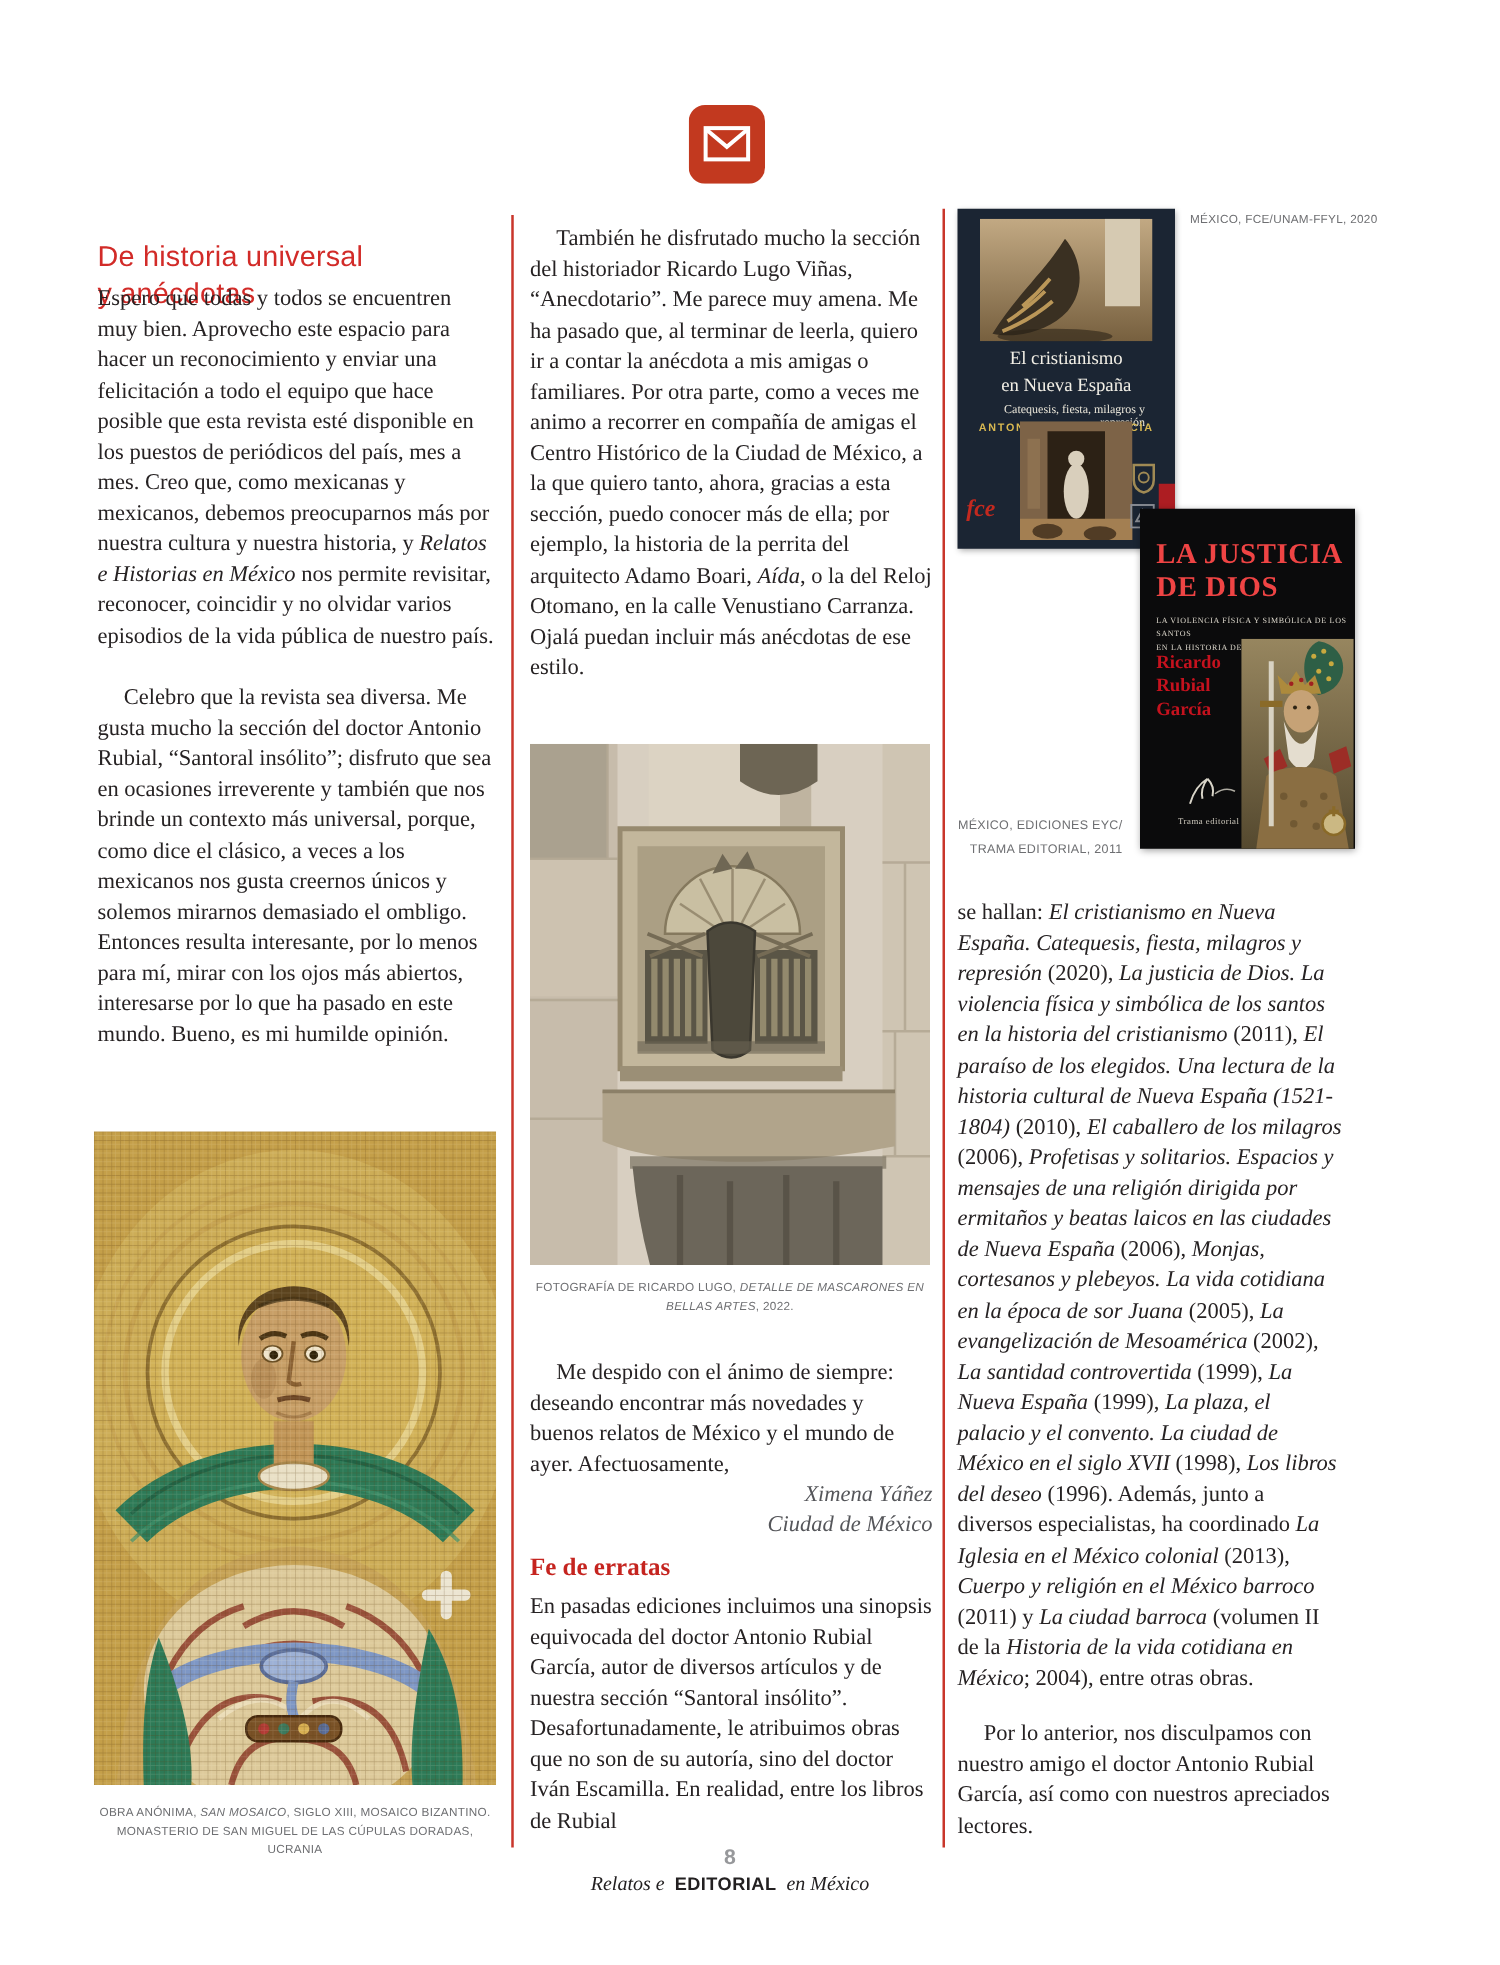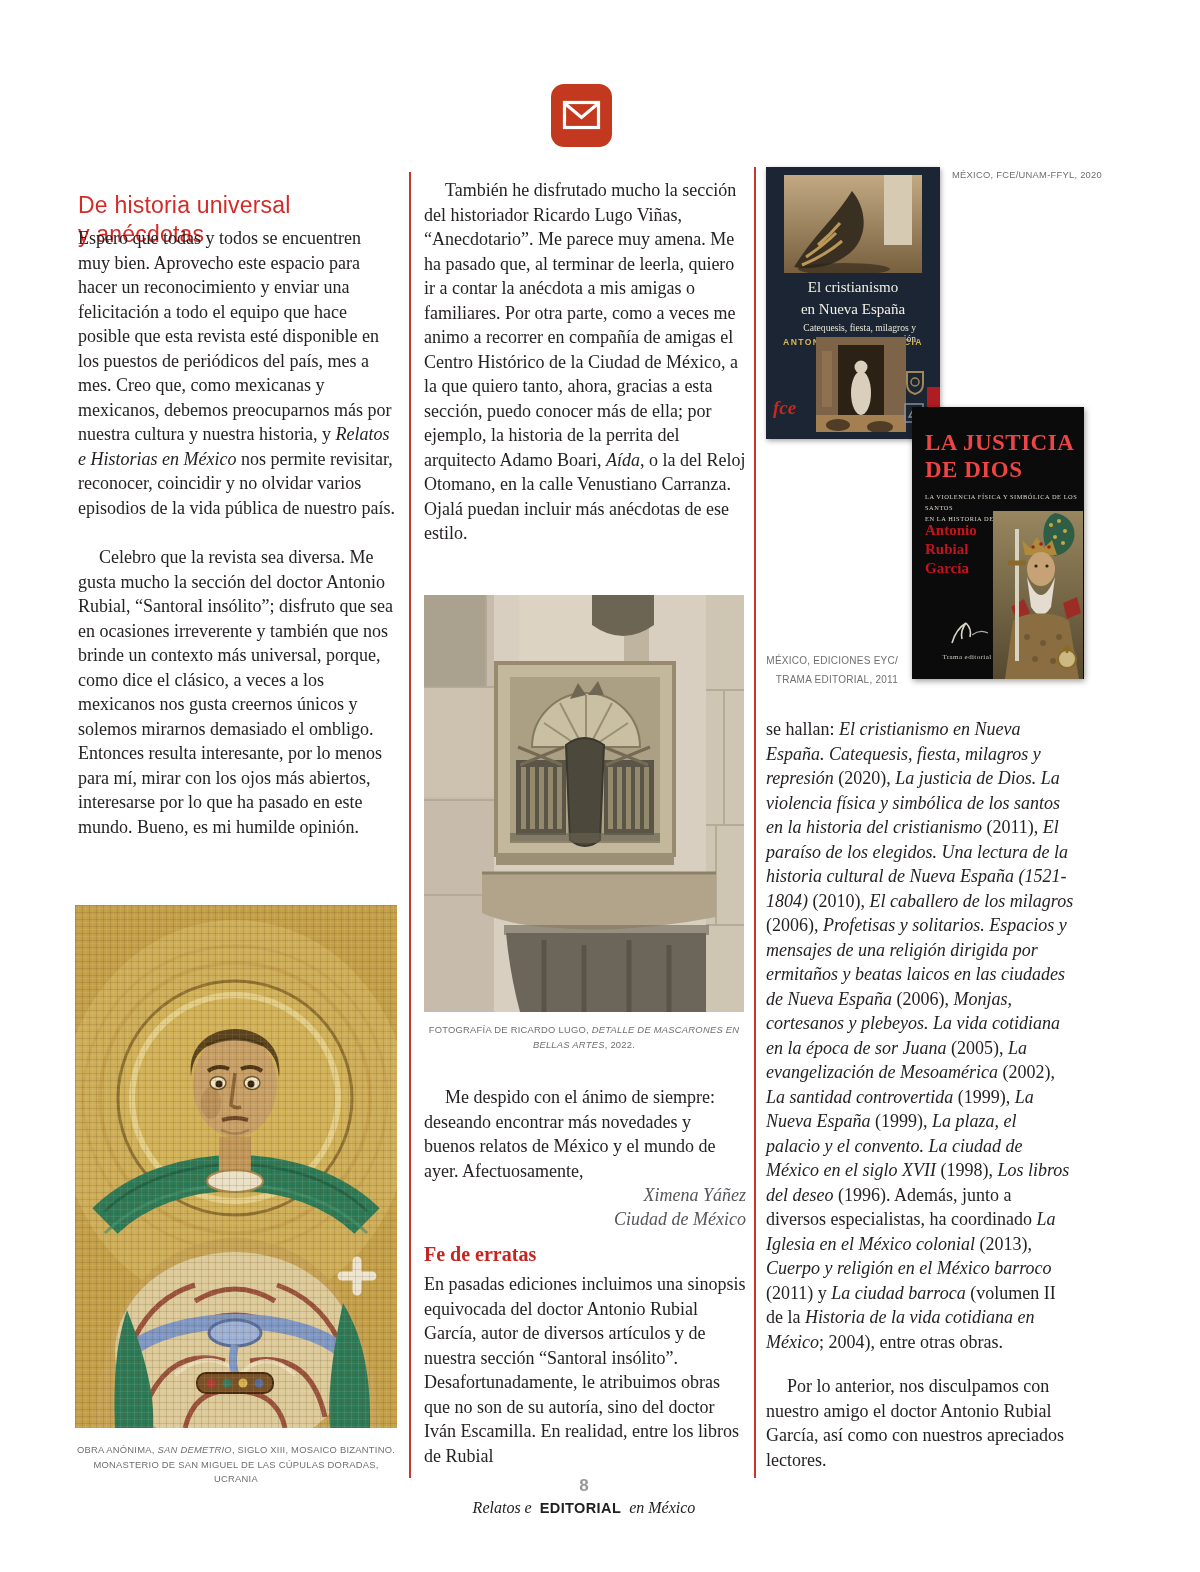--- a/index.html
+++ b/index.html
@@ -143,21 +143,21 @@
       <circle cx="144" cy="179" r="3.5" fill="#2f2209"></circle>
       <circle cx="176" cy="179" r="3.5" fill="#2f2209"></circle>
       <path d="M160 168 L156 200 q4 4 10 2" fill="none" stroke="#8a6133" stroke-width="3.5"></path>
       <path d="M147 215 Q160 211 173 215" fill="none" stroke="#6b4423" stroke-width="4"></path>
       <path d="M146 225 Q160 232 174 225" fill="none" stroke="#a67c49" stroke-width="2.5"></path>
 
       <rect width="322" height="523" fill="url(#tessA)"></rect>
       <rect width="322" height="523" fill="url(#tessB)"></rect>
     </svg>
   </div>
-  <p class="cap" style="left:75px;top:1443px;width:322px;text-align:center;"><span>OBRA ANÓNIMA, </span><span class="it">SAN DEMETRIO</span><span>, SIGLO XIII, MOSAICO BIZANTINO. MONASTERIO DE SAN MIGUEL DE LAS CÚPULAS DORADAS, UCRANIA</span></p>
+  <p class="cap" style="left:75px;top:1443px;width:322px;text-align:center;"><span>OBRA ANÓNIMA, </span><span class="it">SAN MOSAICO</span><span>, SIGLO XIII, MOSAICO BIZANTINO. MONASTERIO DE SAN MIGUEL DE LAS CÚPULAS DORADAS, UCRANIA</span></p>
 
   <p class="body colM ind" style="top:178px;"><span>También he disfrutado mucho la sección del historiador Ricardo Lugo Viñas, “Anecdotario”. Me parece muy amena. Me ha pasado que, al terminar de leerla, quiero ir a contar la anécdota a mis amigas o familiares. Por otra parte, como a veces me animo a recorrer en compañía de amigas el Centro Histórico de la Ciudad de México, a la que quiero tanto, ahora, gracias a esta sección, puedo conocer más de ella; por ejemplo, la historia de la perrita del arquitecto Adamo Boari, </span><span class="it">Aída</span><span>, o la del Reloj Otomano, en la calle Venustiano Carranza. Ojalá puedan incluir más anécdotas de ese estilo.</span></p>
 
   <div class="imgframe" style="left:424px;top:595px;width:320px;height:417px;">
     <svg width="320" height="417" viewBox="0 0 320 417">
       <rect width="320" height="417" fill="#d8cfc1"></rect>
       <rect width="70" height="417" fill="#c7bcab"></rect>
       <rect width="62" height="92" fill="#aaa18f"></rect>
       <rect y="92" width="70" height="110" fill="#cdc2b0"></rect>
       <rect x="282" width="38" height="417" fill="#cfc5b3"></rect>
@@ -265,21 +265,21 @@
   <div class="book2">
     <p class="b2-title">
       <span style="display:block">LA JUSTICIA</span>
       <span style="display:block">DE DIOS</span>
     </p>
     <p class="b2-sub">
       <span style="display:block">LA VIOLENCIA FÍSICA Y SIMBÓLICA DE LOS SANTOS</span>
       <span style="display:block">EN LA HISTORIA DEL CRISTIANISMO</span>
     </p>
     <p class="b2-author">
-      <span style="display:block">Antonio</span>
+      <span style="display:block">Ricardo</span>
       <span style="display:block">Rubial</span>
       <span style="display:block">García</span>
     </p>
     <svg class="abs" style="left:81px;top:104px;" width="90" height="168" viewBox="0 0 90 168">
       <defs>
           <linearGradient id="b2g" x1="0" y1="0" x2="0" y2="1">
         <stop offset="0" stop-color="#97865f"></stop>
             <stop offset="1" stop-color="#55492f"></stop>
           </linearGradient>
         </defs>

